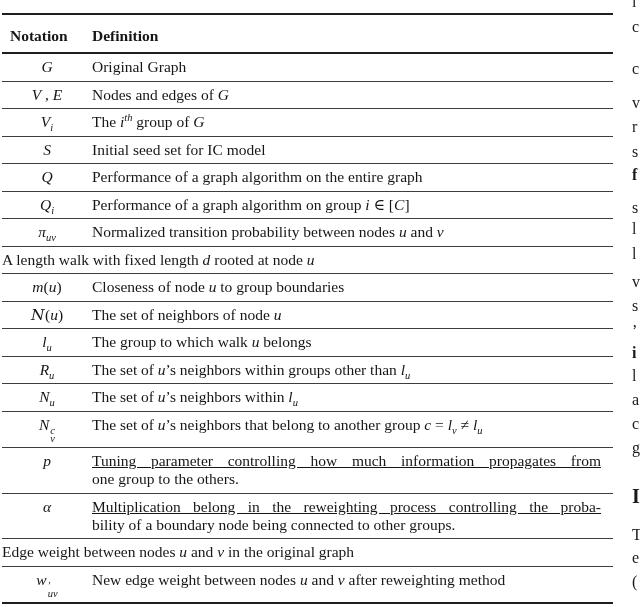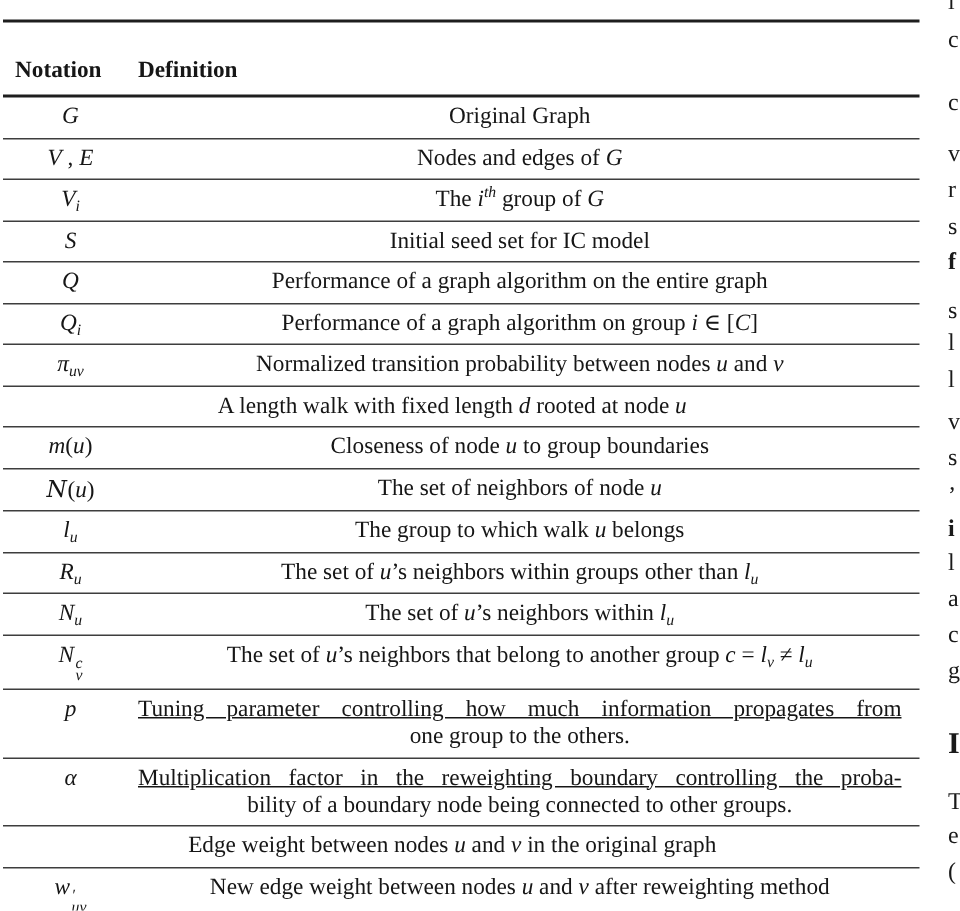--- a/index.html
+++ b/index.html
@@ -21,21 +21,21 @@
     top: 13px;
     width: 611px;
     border-top: 2px solid #1e1e1e;
     border-bottom: 2px solid #1e1e1e;
     font-size: 15.5px;
     line-height: 18px;
   }
   .header-row {
     display: flex;
     border-bottom: 2px solid #1e1e1e;
-    padding: 23px 0 7px 0;
+    padding: 12px 0 7px 0;
     font-weight: bold;
   }
   .row {
     display: flex;
     border-bottom: 1.3px solid #3d3d3d;
     padding: 4px 0 4.5px 0;
     align-items: flex-start;
   }
   .row:last-child { border-bottom: none; }
 
@@ -46,21 +46,21 @@
   }
   .hdr-notation {
     flex: none;
     width: 82px;
     padding-left: 8px;
     text-align: left;
   }
   .cell.definition { flex: 1; padding-right: 12px; min-width: 0; }
   .hdr-definition { flex: 1; }
 
-  .line { white-space: nowrap; text-align: center; }
+  .line { white-space: nowrap; }
   .multiline .line { white-space: normal; }
   .multiline .line:not(:last-child) {
     text-align: justify;
     text-align-last: justify;
     text-decoration: underline;
   }
 
   .m { font-style: italic; }
   .cal {
     font-style: italic;
@@ -198,21 +198,21 @@
         <div class="row">
           <div class="cell notation"><span class="m">p</span></div>
           <div class="cell definition multiline">
             <div class="line"><span>Tuning parameter controlling how much information propagates from</span></div>
             <div class="line"><span>one group to the others.</span></div>
           </div>
         </div>
         <div class="row">
           <div class="cell notation"><span class="m">α</span></div>
           <div class="cell definition multiline">
-            <div class="line"><span>Multiplication factor in the reweighting boundary controlling the proba-</span></div>
+            <div class="line"><span>Multiplication belong in the reweighting process controlling the proba-</span></div>
             <div class="line"><span>bility of a boundary node being connected to other groups.</span></div>
           </div>
         </div>
         <div class="row">
           <div class="cell definition">
             <div class="line"><span>Edge weight between nodes </span><span class="m">u</span><span> and </span><span class="m">v</span><span> in the original graph</span></div>
           </div>
         </div>
         <div class="row">
           <div class="cell notation"><span class="m">w</span><span class="stack">

